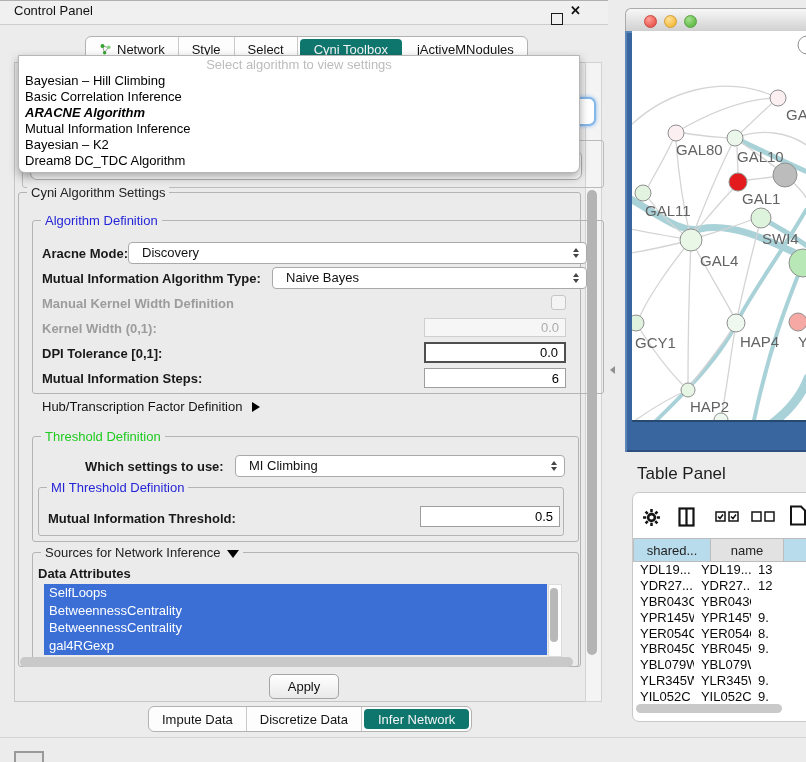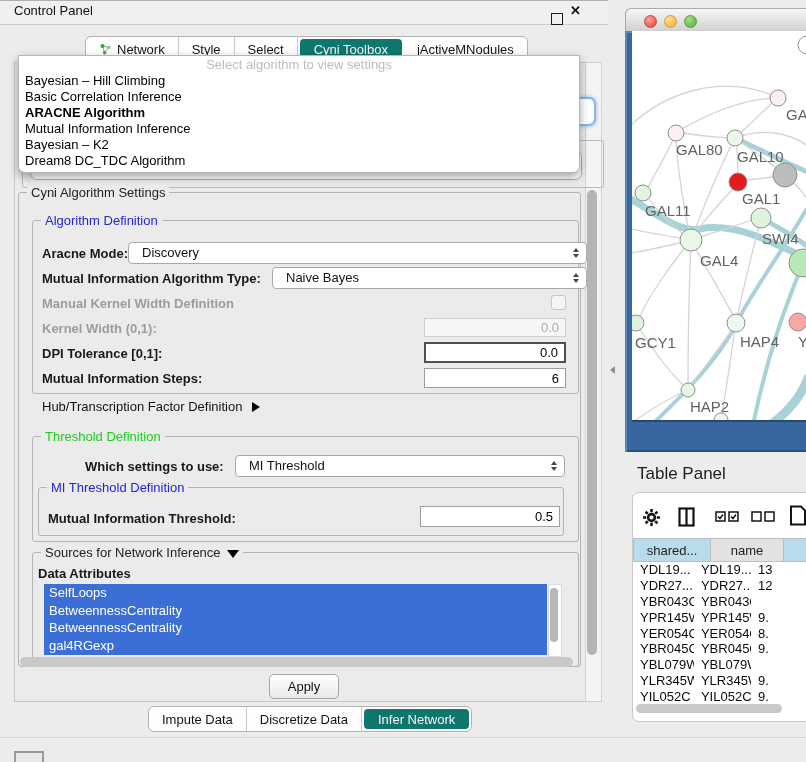--- a/index.html
+++ b/index.html
@@ -26,21 +26,21 @@
   
   #hidden-combo{left:100px;top:97px;width:492px;height:25px;background:#fff;border:2px solid #85b7ea;
     border-radius:7px;box-shadow:0 0 4px #85b7ea;}
   #hidden-group{left:22px;top:140px;width:580px;height:46px;border:1px solid #bbb;border-radius:3px;}
   #hidden-group-combo{left:30px;top:150px;width:550px;height:28px;border:1px solid #b0b0b0;border-radius:7px;background:#fff;}
   
   #algo-popup{left:18px;top:55px;width:560px;height:116px;background:#fff;border:1px solid #b6b6b6;
     border-radius:0 0 7px 7px;box-shadow:0 4px 10px rgba(0,0,0,.35);z-index:50;}
   #algo-prompt{height:17px;line-height:18px;text-align:center;color:#bcbcbc;font-size:13px;}
   .algo-item{height:16px;line-height:16px;padding-left:6px;font-size:13px;color:#000;}
-  .algo-item.bold{font-weight:bold;}
+  .algo-item.bold{font-weight:bold;font-style:italic;}
   
   .grp{border:1px solid #b4b4b4;border-radius:3px;}
   .grp-title{position:absolute;top:-8px;left:8px;background:#ebebeb;padding:0 4px;font-size:13px;color:#222;white-space:nowrap;}
   .grp-title.blue{color:#2525d8;}
   .grp-title.green{color:#1ecb1e;}
   .lbl{font-size:13px;font-weight:bold;color:#191919;white-space:nowrap;}
   .lbl.dis{color:#9c9c9c;}
   .combo{background:#fff;border:1px solid #a9a9a9;border-radius:4px;font-size:13px;color:#111;
     line-height:20px;padding-left:13px;}
   .spin{position:absolute;right:7px;top:50%;transform:translateY(-50%);display:flex;flex-direction:column;gap:2px;}
@@ -147,21 +147,21 @@
         <div class="algo-item">Mutual Information Inference</div>
         <div class="algo-item">Bayesian – K2</div>
         <div class="algo-item">Dream8 DC_TDC Algorithm</div>
       </div>
   </div>
 
   <div class="abs grp" style="left:18px;top:192px;width:561px;height:473px;">
     <span class="grp-title">Cyni Algorithm Settings</span>
   </div>
 
-  <div class="abs grp" style="left:32px;top:220px;width:545px;height:172px;">
+  <div class="abs grp" style="left:32px;top:220px;width:545px;height:172px;padding-left:25px;">
     <span class="grp-title blue">Algorithm Definition</span>
   </div>
   <div class="abs lbl" style="left:42px;top:246px;">Aracne Mode:</div>
   <div class="abs combo" style="left:128px;top:242px;width:444px;height:20px;">
     <span>Discovery</span>
     <span class="spin">
         <i class="up"></i>
         <i class="dn"></i>
       </span>
   </div>
@@ -184,21 +184,21 @@
 
   <div class="abs" style="left:42px;top:399px;font-size:13px;color:#141414;">
     <span>Hub/Transcription Factor Definition</span><span class="tri-right"></span>
   </div>
 
   <div class="abs grp" style="left:32px;top:436px;width:545px;height:104px;">
     <span class="grp-title green">Threshold Definition</span>
   </div>
   <div class="abs lbl" style="left:85px;top:459px;">Which settings to use:</div>
   <div class="abs combo" style="left:235px;top:455px;width:315px;height:20px;">
-    <span>MI Threshold</span>
+    <span>MI Climbing</span>
     <span class="spin">
         <i class="up"></i>
         <i class="dn"></i>
       </span>
   </div>
   <div class="abs grp" style="left:38px;top:487px;width:524px;height:47px;">
     <span class="grp-title blue">MI Threshold Definition</span>
   </div>
   <div class="abs lbl" style="left:48px;top:511px;">Mutual Information Threshold:</div>
   <input class="abs field" style="left: 420px; top: 506px; width: 140px; height: 21px; background: rgb(255, 255, 255); border: 1px solid rgb(158, 158, 158); color: rgb(0, 0, 0);" value="0.5">

